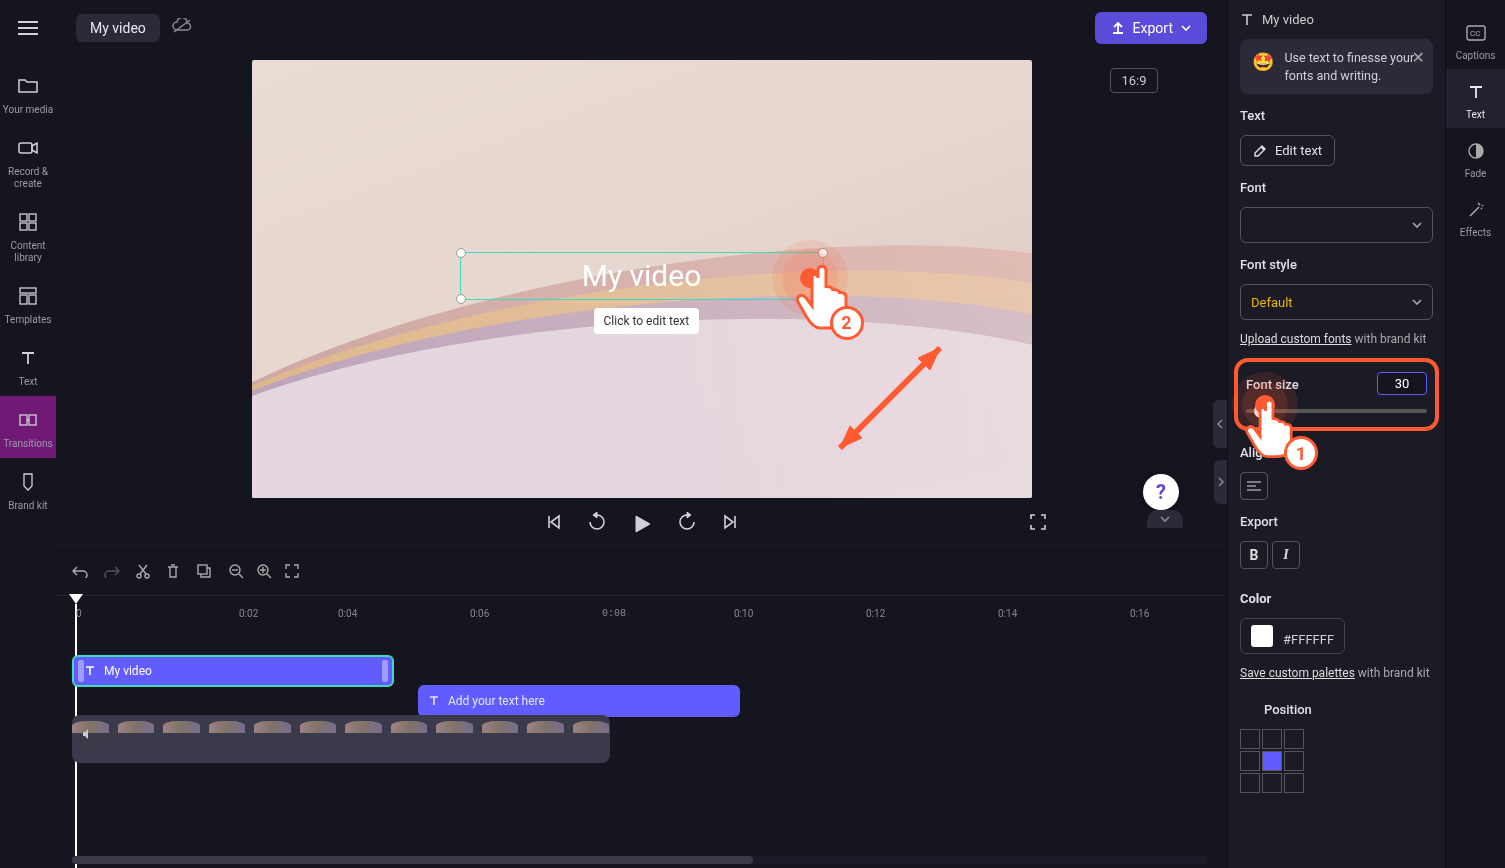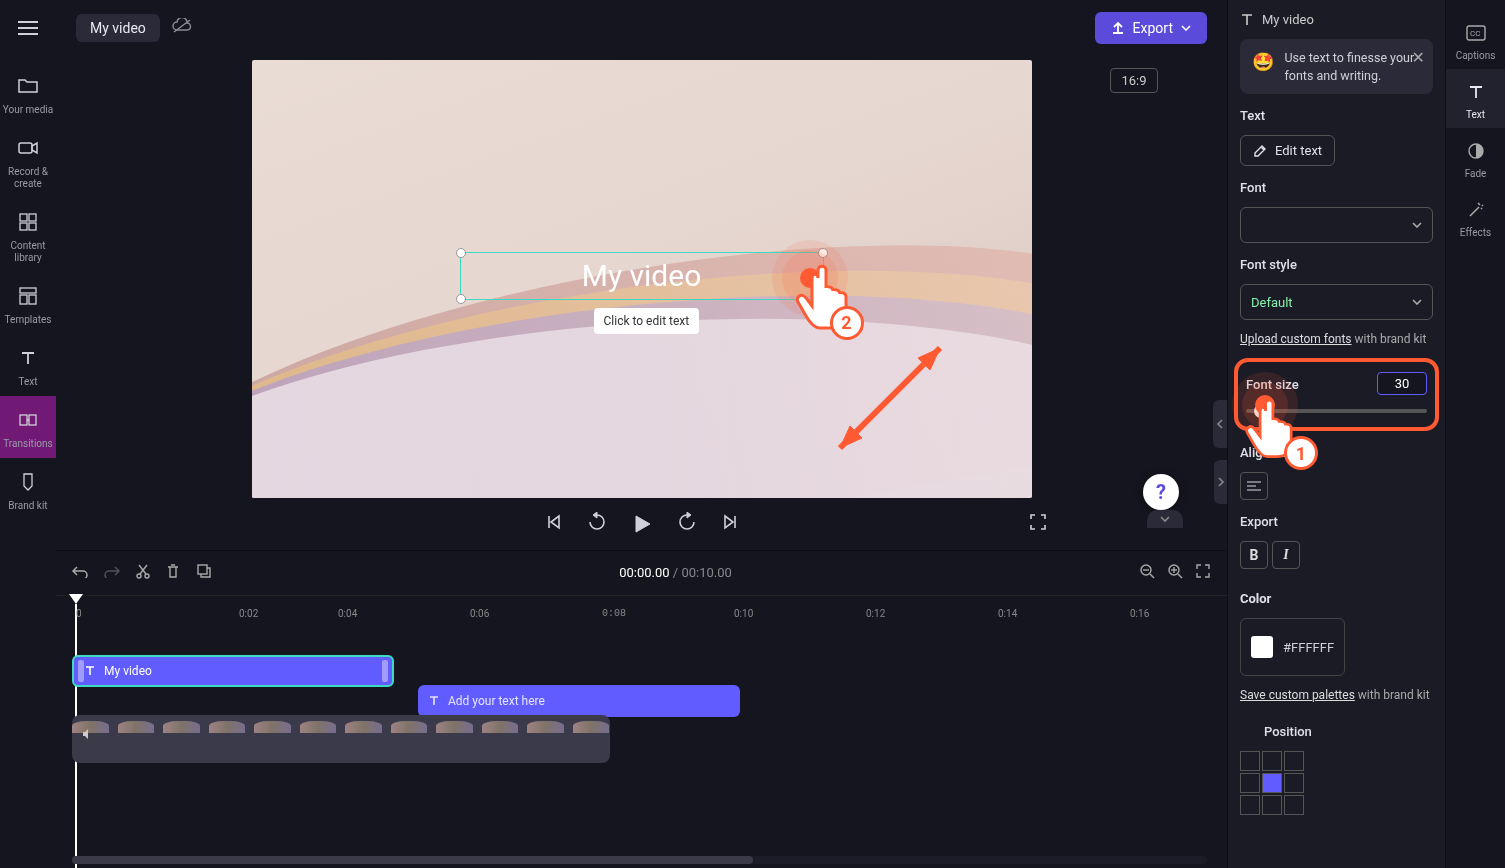--- a/index.html
+++ b/index.html
@@ -92,36 +92,36 @@
   .track-scrollbar .sbthumb { height:100%; width:60%; background:#3a3a48; border-radius:4px; }
   
   
   .right-panel { width: 218px; height: 100%; background: #1b1b26; border-left: 1px solid #0d0d14; display: flex; flex-direction: column; padding: 12px 12px 0; gap: 12px; font-size: 13px; overflow-y: auto; }
   .rp-title { display: flex; align-items: center; gap: 8px; color: #ccc; }
   .tip-card { background: #2a2a38; border-radius: 8px; padding: 10px 12px; display: flex; gap: 10px; position: relative; font-size: 12.5px; line-height: 1.4; color: #d0d0d8; }
   .tip-card .emoji { font-size: 18px; }
   .tip-card .close { position: absolute; top: 8px; right: 8px; cursor: pointer; color: #aaa; font-size: 16px; }
   .section-label { font-size: 13px; color: #e0e0e8; font-weight: 500; margin-top: 2px; }
   .btn-outline { border: 1px solid #555; border-radius: 6px; padding: 7px 12px; display: inline-flex; align-items: center; gap: 8px; cursor: pointer; color: #e0e0e8; width: fit-content; }
-  .select-box { border: 1px solid #555; border-radius: 6px; padding: 8px 10px; display: flex; align-items: center; justify-content: space-between; cursor: pointer; color: #86efac; height: 36px; }
+  .select-box { border: 1px solid #555; border-radius: 6px; padding: 8px 10px; display: flex; align-items: center; justify-content: space-between; cursor: pointer; color: #eab308; height: 36px; }
   .link-row { font-size: 12px; color: #aaa; }
   .link-row .ul { color: #ddd; text-decoration: underline; }
   
   .highlight-box { border: 4px solid #ff5a32; border-radius: 14px; padding: 10px 8px 14px; margin: 0 -6px; position: relative; }
   .fsize-row { display: flex; justify-content: space-between; align-items: center; }
   .fsize-input { width: 50px; border: 1px solid #615cff; background: #15151f; color: #fff; text-align: center; padding: 3px 0; border-radius: 4px; font-size: 13px; }
   .fsize-input::selection { background:#615cff; }
   .slider-track { height: 4px; background: #555; border-radius: 2px; margin-top: 14px; position: relative; }
   .slider-thumb { position: absolute; top: -5px; width: 14px; height: 14px; border-radius: 50%; background: #fff; }
   
   .align-row { display: flex; gap: 4px; }
   .icon-btn { width: 28px; height: 28px; border: 1px solid #555; border-radius: 4px; display: flex; align-items: center; justify-content: center; cursor: pointer; font-size: 14px; font-weight: 700; color: #ddd; }
   .italic { font-style: italic; font-family: serif; }
   
-  .color-row { display: flex; align-items: center; gap: 10px; border: 1px solid #444; border-radius: 6px; padding: 17px 10px; width: fit-content; }
+  .color-row { display: flex; align-items: flex-end; gap: 10px; border: 1px solid #444; border-radius: 6px; padding: 6px 10px; width: fit-content; }
   .swatch { width: 22px; height: 22px; background: #fff; border-radius: 3px; }
   
   .pos-grid { display: grid; grid-template-columns: repeat(3, 20px); grid-template-rows: repeat(3, 20px); gap: 2px; }
   .pos-cell { border: 1px solid #555; cursor: pointer; }
   .pos-cell.sel { background: #615cff; }
   
   
   .far-right { width: 60px; height: 100%; background: #15151f; border-left: 1px solid #0d0d14; display: flex; flex-direction: column; align-items: center; padding-top: 10px; }
   .fr-item { width: 60px; display: flex; flex-direction: column; align-items: center; padding: 12px 0 8px; cursor: pointer; font-size: 10px; color: #9a9aa8; }
   .fr-item.active { background: #22222e; color: #e8e8f0; }
@@ -315,23 +315,20 @@
             <circle cx="11" cy="13" r="2" stroke-width="1.4"></circle>
             <path d="M4 11 L11 2 M10 11 L3 2" stroke-width="1.4"></path>
           </svg></div>
       <div class="tbtn"><svg width="14" height="16" viewBox="0 0 14 16" stroke="#aaa" fill="none">
             <path d="M2 4 L12 4 M4 4 L4 14 L10 14 L10 4 M5 2 L9 2" stroke-width="1.4"></path>
           </svg></div>
       <div class="tbtn"><svg width="16" height="16" viewBox="0 0 16 16" stroke="#aaa" fill="none">
             <rect x="2" y="2" width="9" height="9" stroke-width="1.4"></rect>
             <path d="M5 11 L5 14 L14 14 L14 5 L11 5" stroke-width="1.4"></path>
           </svg></div>
-      <div class="tl-time">
-        <span class="current">00:00.00</span><span class="total"> / </span><span class="total">00:10.00</span>
-      </div>
       <div class="tl-zoom">
         <div class="tbtn"><svg width="16" height="16" viewBox="0 0 16 16" stroke="#aaa" fill="none">
               <circle cx="7" cy="7" r="5" stroke-width="1.4"></circle>
               <line x1="11" y1="11" x2="15" y2="15" stroke-width="1.4"></line>
               <line x1="4" y1="7" x2="10" y2="7" stroke-width="1.4"></line>
             </svg></div>
         <div class="tbtn"><svg width="16" height="16" viewBox="0 0 16 16" stroke="#aaa" fill="none">
               <circle cx="7" cy="7" r="5" stroke-width="1.4"></circle>
               <line x1="11" y1="11" x2="15" y2="15" stroke-width="1.4"></line>
               <line x1="4" y1="7" x2="10" y2="7" stroke-width="1.4"></line>

